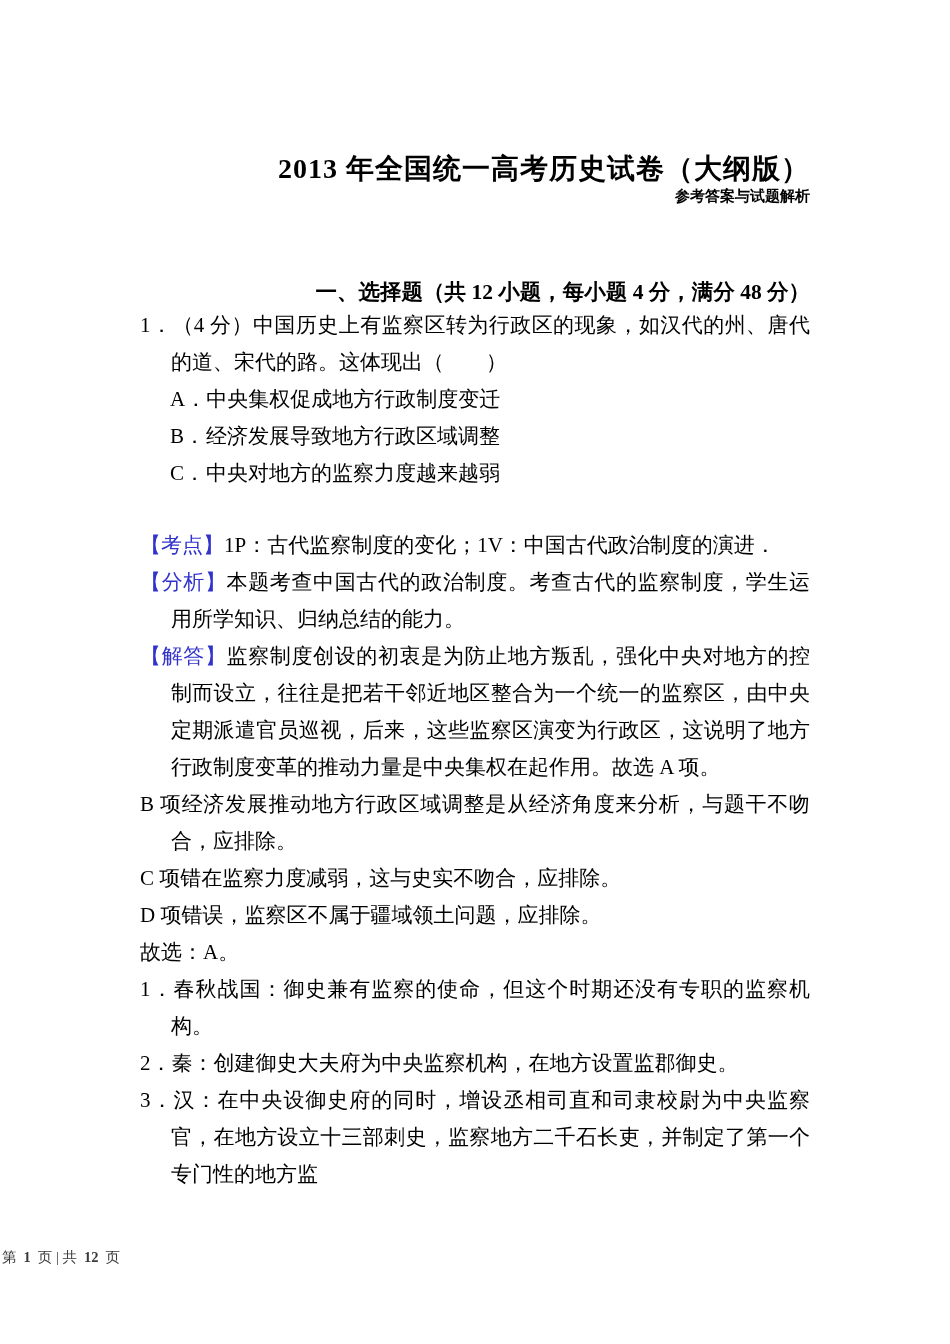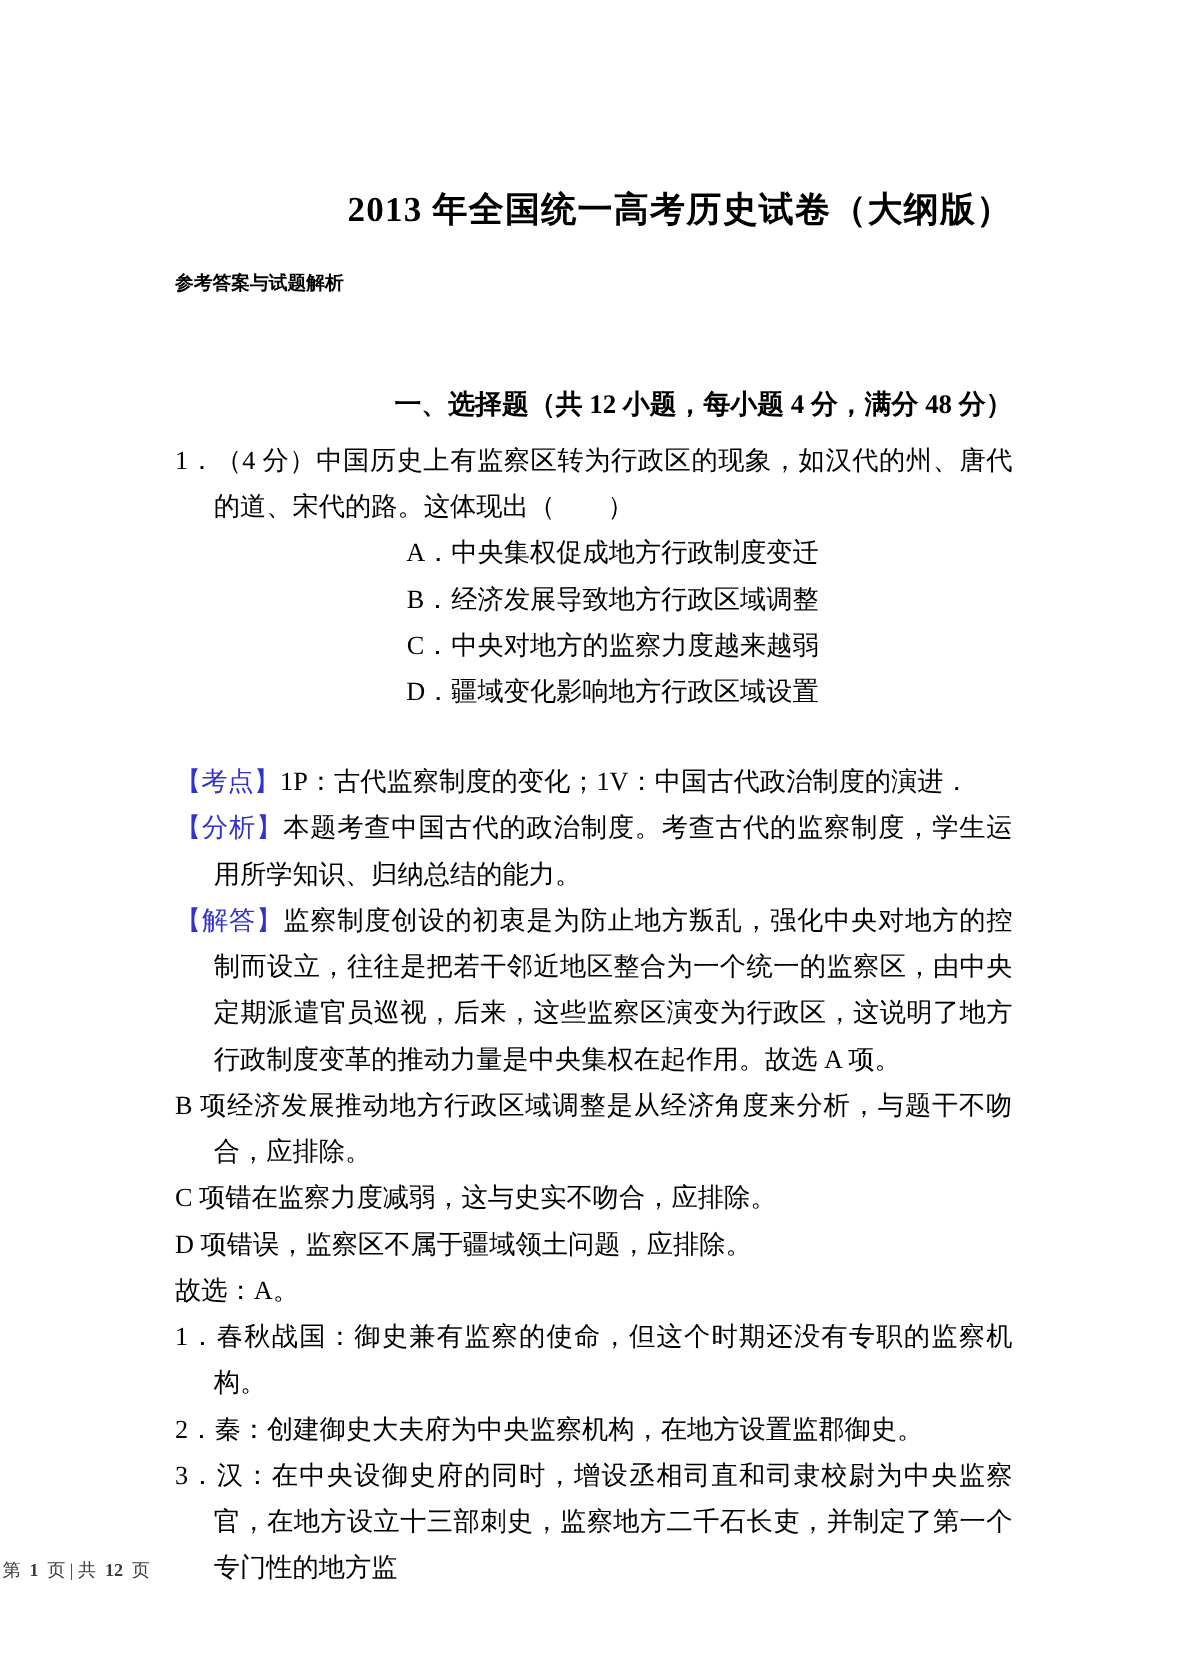--- a/index.html
+++ b/index.html
@@ -18,43 +18,42 @@
   }
   .doc-title {
     margin: 0;
     font-size: 28px;
     line-height: 34px;
     font-weight: bold;
     text-align: right;
     letter-spacing: 1px;
   }
   .doc-subtitle {
-    margin-top: 31px;
     font-size: 15px;
     line-height: 20px;
     font-weight: bold;
-    text-align: left;
+    text-align: right;
   }
   .section-heading {
     margin: 71px 0 0 0;
     font-size: 21.5px;
     line-height: 30px;
     font-weight: bold;
     text-align: right;
   }
   .para {
     margin: 0;
     font-size: 21px;
     line-height: 37px;
     text-align: justify;
   }
   .hang { padding-left: 31px; text-indent: -31px; }
-  .question-para { margin-top: 12px; }
+  .question-para { }
   .options { margin-left: 30px; }
-  .option { margin: 0; font-size: 21px; line-height: 37px; text-align: center; }
+  .option { margin: 0; font-size: 21px; line-height: 37px; }
   .opt-label { display: inline-block; min-width: 36px; }
   .analysis-start { margin-top: 35px; }
   .tag { color: var(--tag-blue); font-family: Liberation Serif, serif; }
   .footer {
     position: absolute;
     left: 0;
     bottom: 78px;
     width: 100%;
     font-size: 14.5px;
     line-height: 18px;
@@ -73,21 +72,20 @@
   <div class="doc-subtitle">参考答案与试题解析</div>
 
   <h2 class="section-heading">一、选择题（共 12 小题，每小题 4 分，满分 48 分）</h2>
 
   <p class="para hang question-para"><span>1．</span><span>（4 分）中国历史上有监察区转为行政区的现象，如汉代的州、唐代的道、宋代的路。这体现出（　　）</span></p>
 
   <div class="options">
     <p class="option"><span class="opt-label">A．</span><span>中央集权促成地方行政制度变迁</span></p>
     <p class="option"><span class="opt-label">B．</span><span>经济发展导致地方行政区域调整</span></p>
     <p class="option"><span class="opt-label">C．</span><span>中央对地方的监察力度越来越弱</span></p>
-    <p class="option"><span class="opt-label">D．</span><span>疆域变化影响地方行政区域设置</span></p>
   </div>
 
   <p class="para hang analysis-start"><span class="tag">【考点】</span><span>1P：古代监察制度的变化；1V：中国古代政治制度的演进．</span></p>
 
   <p class="para hang"><span class="tag">【分析】</span><span>本题考查中国古代的政治制度。考查古代的监察制度，学生运用所学知识、归纳总结的能力。</span></p>
 
   <p class="para hang"><span class="tag">【解答】</span><span>监察制度创设的初衷是为防止地方叛乱，强化中央对地方的控制而设立，往往是把若干邻近地区整合为一个统一的监察区，由中央定期派遣官员巡视，后来，这些监察区演变为行政区，这说明了地方行政制度变革的推动力量是中央集权在起作用。故选 A 项。</span></p>
 
   <p class="para hang">B 项经济发展推动地方行政区域调整是从经济角度来分析，与题干不吻合，应排除。</p>
   <p class="para hang">C 项错在监察力度减弱，这与史实不吻合，应排除。</p>

